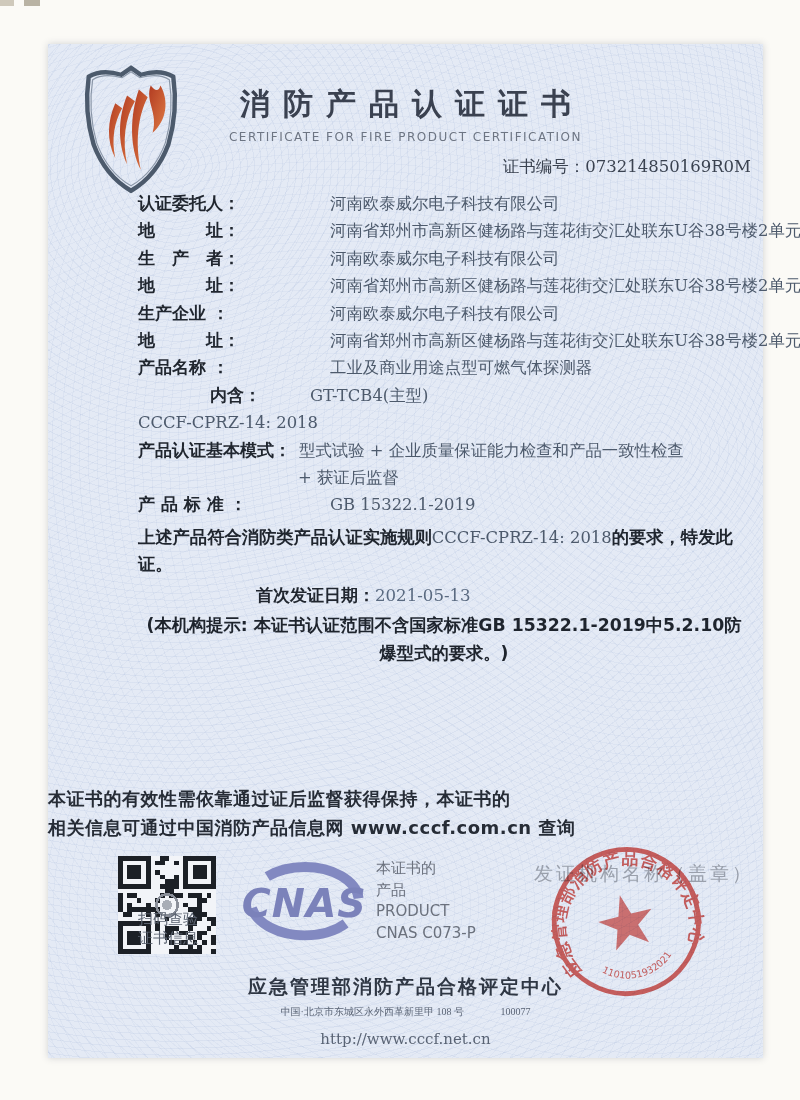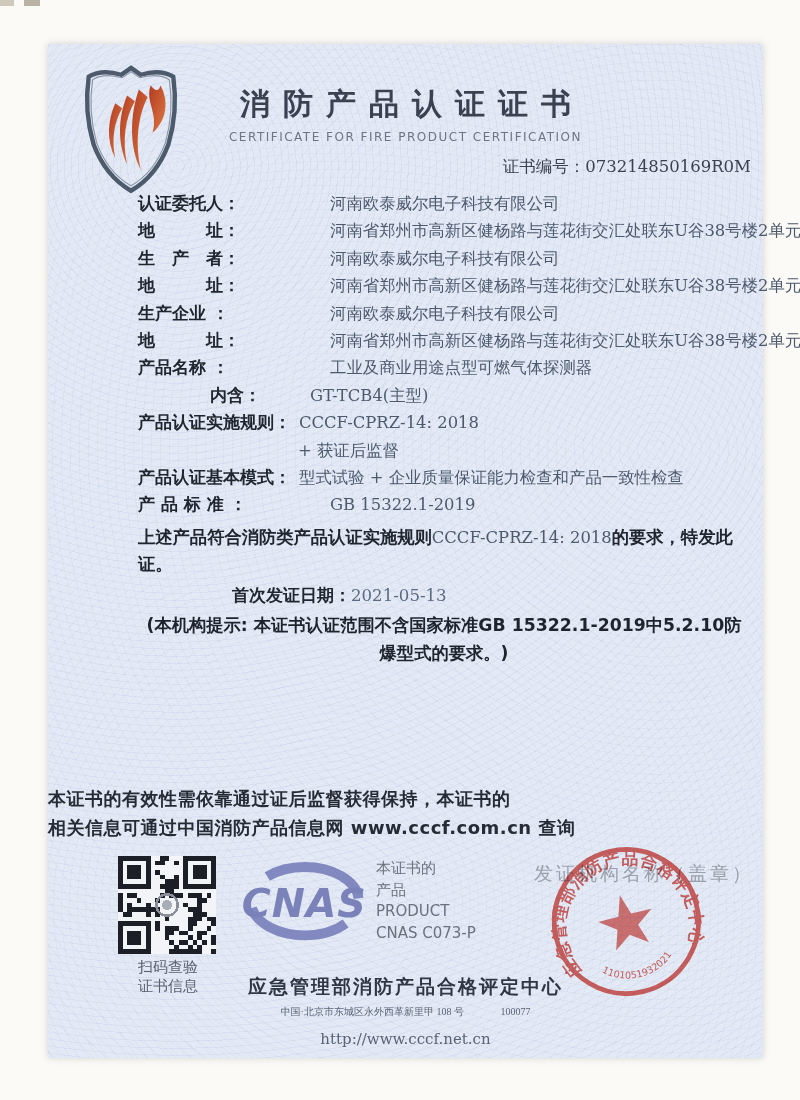--- a/index.html
+++ b/index.html
@@ -34,34 +34,34 @@
   .row{display:flex;line-height:27.4px;align-items:baseline;}
   .row .lab{flex:0 0 192px;font-weight:bold;color:#20262f;white-space:pre;}
   .row.long .lab{flex:0 0 auto;padding-right:8px;}
   .row .val{font-family:"DejaVu Serif","Liberation Serif",serif;
     color:#4d5a6c;font-size:16.4px;white-space:nowrap;}
   .row.inner .lab{flex:0 0 100px;margin-left:72px;}
   .row.cont .val{margin-left:160px;}
   .statement{margin-top:5px;line-height:27.4px;font-weight:bold;color:#20262f;font-size:17.3px;}
   .statement .code{font-family:"DejaVu Serif","Liberation Serif",serif;
     font-weight:normal;color:#4d5a6c;font-size:16.4px;}
-  .date-first{margin-top:3px;margin-left:94px;}
+  .date-first{margin-top:3px;margin-left:118px;}
   .date-line{display:flex;line-height:27.4px;align-items:baseline;}
   .date-line .lab{font-weight:bold;color:#20262f;white-space:pre;}
   .date-line .val{font-family:"DejaVu Serif","Liberation Serif",serif;color:#5a6a80;font-size:16.6px;}
   .date-line .gap{width:26px;}
   .agency-note{margin-top:2px;text-align:center;line-height:28px;
     font-weight:bold;color:#1e242d;font-size:17.3px;}
   
   .supervision{position:absolute;left:0;top:740px;width:100%;text-align:left;
     font-weight:bold;font-size:18px;color:#262c36;line-height:29px;letter-spacing:.5px;}
   
   .qr{position:absolute;left:70px;top:812px;width:98px;height:98px;}
   .qr svg{width:100%;height:100%;}
-  .qr-caption{position:absolute;left:60px;top:914px;width:120px;text-align:center;
+  .qr-caption{position:absolute;left:60px;top:866px;width:120px;text-align:center;
     font-family:"DejaVu Serif","Liberation Serif",serif;
     font-size:15px;color:#5a6270;line-height:19px;}
   .cnas-logo{position:absolute;left:192px;top:814px;width:126px;height:90px;}
   .cnas-text{position:absolute;left:328px;top:814px;font-size:15px;
     color:#6b717d;line-height:21.5px;}
   .cnas-text .cn{font-family:"DejaVu Serif","Liberation Serif",serif;}
   
   .issuer-label{position:absolute;left:486px;top:817px;
     font-family:"DejaVu Serif","Liberation Serif",serif;
     font-size:19px;letter-spacing:3px;color:#9aa0ac;z-index:1;}
@@ -135,29 +135,28 @@
       </div>
     <div class="row">
         <span class="lab">产品名称 ：</span>
         <span class="val">工业及商业用途点型可燃气体探测器</span>
       </div>
     <div class="row inner">
         <span class="lab">内含：</span>
         <span class="val">GT-TCB4(主型)</span>
       </div>
     <div class="row long">
-        <span class="lab">产品认证实施规则：</span>
         <span class="val">CCCF-CPRZ-14: 2018</span>
-      </div>
-    <div class="row cont">
-        <span class="val">+ 获证后监督</span>
       </div>
     <div class="row long">
         <span class="lab">产品认证基本模式：</span>
         <span class="val">型式试验 + 企业质量保证能力检查和产品一致性检查</span>
+      </div>
+    <div class="row cont">
+        <span class="val">+ 获证后监督</span>
       </div>
     <div class="row">
         <span class="lab">产 品 标 准 ：</span>
         <span class="val">GB 15322.1-2019</span>
       </div>
 
     <div class="statement"><span>上述产品符合消防类产品认证实施规则</span><span class="code">CCCF-CPRZ-14: 2018</span><span>的要求，特发此证。</span></div>
 
     <div class="date-line date-first">
       <span class="lab">首次发证日期：</span>

